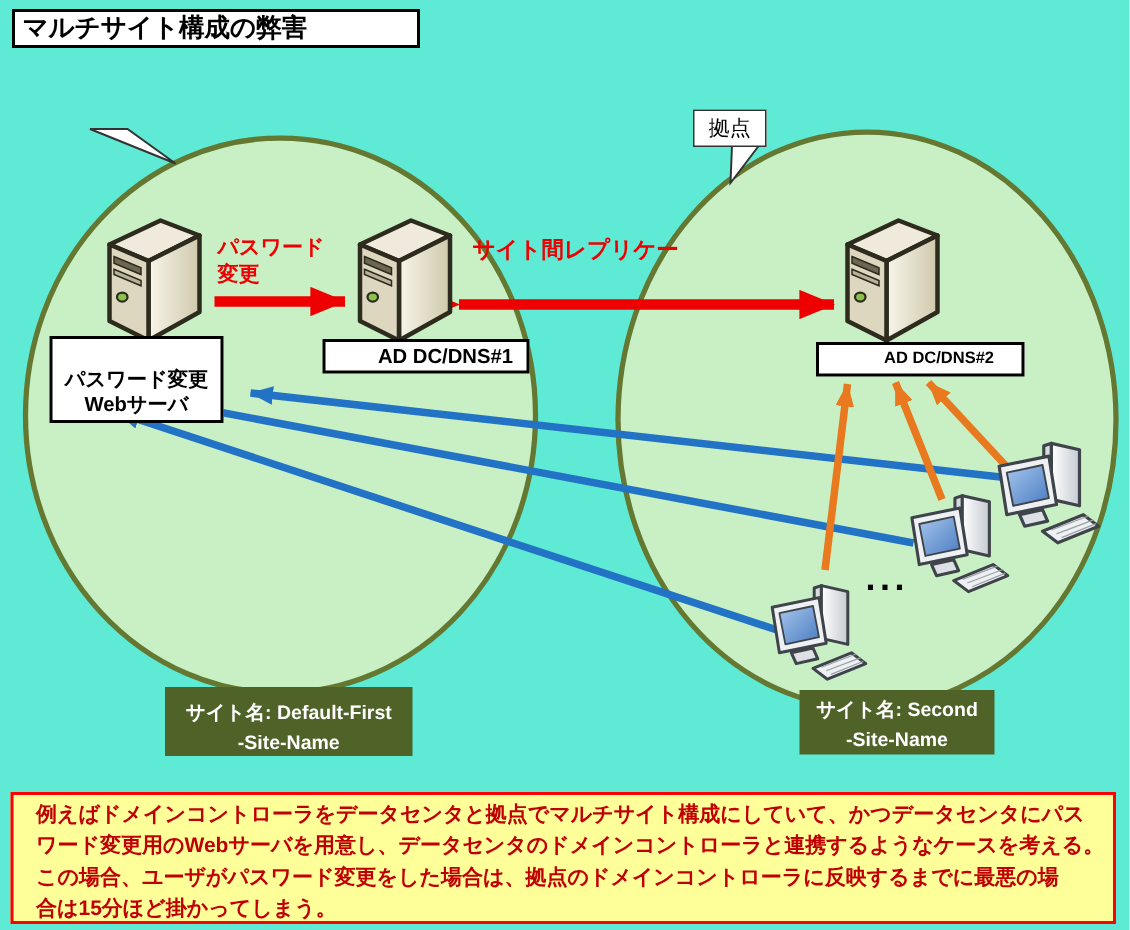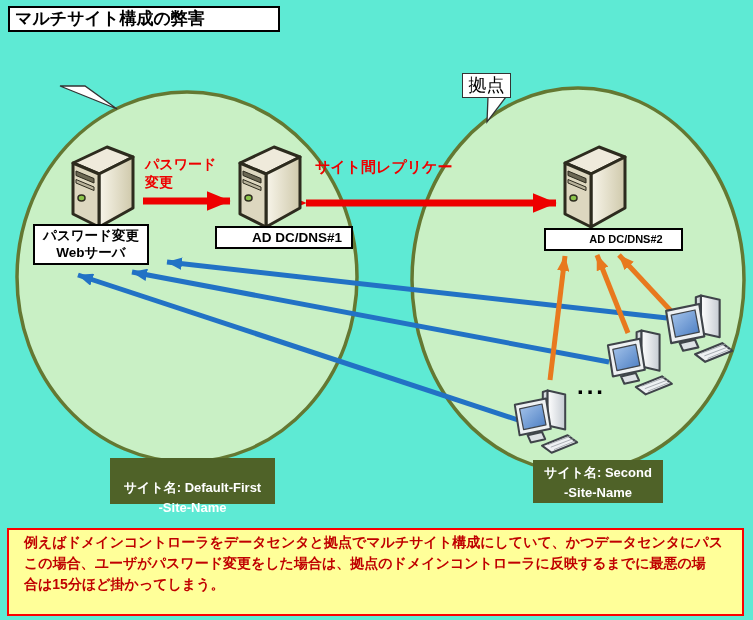--- a/index.html
+++ b/index.html
@@ -14,39 +14,39 @@
     left:8px;top:6px;width:263px;height:22px;border:2px solid #000;background:#fff;
     font-size:17px;font-weight:bold;color:#000;line-height:22px;padding-left:5px;
     white-space:nowrap;
   }
   
   .callout{
     background:#fff;border:1px solid #333;color:#000;text-align:center;
     white-space:nowrap;
   }
   .callout.dc{left:16px;top:63px;width:95px;height:22px;font-size:14px;line-height:22px;}
-  .callout.br{left:462px;top:73px;width:47px;height:23px;font-size:18px;line-height:23px;}
+  .callout.br{left:462px;top:73px;width:47px;height:23px;font-size:14px;line-height:23px;}
   
   .srv-label{
     background:#fff;border:2px solid #000;color:#000;font-weight:bold;text-align:center;
     white-space:nowrap;
   }
-  .srv-label.web{left:33px;top:224px;width:112px;height:36px;font-size:13.5px;line-height:17px;padding-top:1px;}
+  .srv-label.web{left:33px;top:224px;width:112px;height:36px;font-size:13.5px;line-height:17px;padding-top:18px;}
   .srv-label.dc1{left:215px;top:226px;width:108px;height:19px;font-size:13.5px;line-height:19px;padding-left:26px;}
   .srv-label.dc2{left:544px;top:228px;width:110px;height:19px;font-size:11px;line-height:19px;padding-left:25px;}
   
   .red-label{color:#ee0000;font-weight:bold;text-align:left;white-space:nowrap;}
   .red-label.pw{left:145px;top:155px;width:96px;font-size:14px;line-height:18px;}
   .red-label.rep{left:315px;top:157px;width:160px;font-size:15px;line-height:20px;}
   
   .site-bar{
     background:#4F6228;color:#fff;font-weight:bold;text-align:center;font-size:13px;
     line-height:20px;white-space:nowrap;
   }
-  .site-bar.left{left:110px;top:458px;width:165px;height:46px;padding-top:20px;box-sizing:border-box;}
+  .site-bar.left{left:110px;top:458px;width:165px;height:46px;padding-top:7px;box-sizing:border-box;}
   .site-bar.right{left:533px;top:460px;width:130px;height:43px;padding-top:3px;box-sizing:border-box;}
   
   .dots{left:577px;top:376px;width:44px;height:26px;font-size:24px;font-weight:bold;
         color:#000;letter-spacing:3px;line-height:20px;}
   
   .note-box{
     left:7px;top:528px;width:737px;height:88px;box-sizing:border-box;
     background:#FFFF99;border:2px solid #FF0000;color:#C00000;font-weight:bold;
     font-size:14px;line-height:21px;padding:2px 15px;overflow:hidden;
   }
@@ -161,17 +161,18 @@
     <div>サイト名: Default-First</div>
     <div>-Site-Name</div>
   </div>
   <div class="abs site-bar right">
     <div>サイト名: Second</div>
     <div>-Site-Name</div>
   </div>
 
   <div class="abs note-box">
     <div>例えばドメインコントローラをデータセンタと拠点でマルチサイト構成にしていて、かつデータセンタにパス</div>
+    <div>ワード変更用のWebサーバを用意し、データセンタのドメインコントローラと連携するようなケースを考える。</div>
     <div>この場合、ユーザがパスワード変更をした場合は、拠点のドメインコントローラに反映するまでに最悪の場</div>
     <div>合は15分ほど掛かってしまう。</div>
   </div>
 
 </div>
 
 </body></html>

